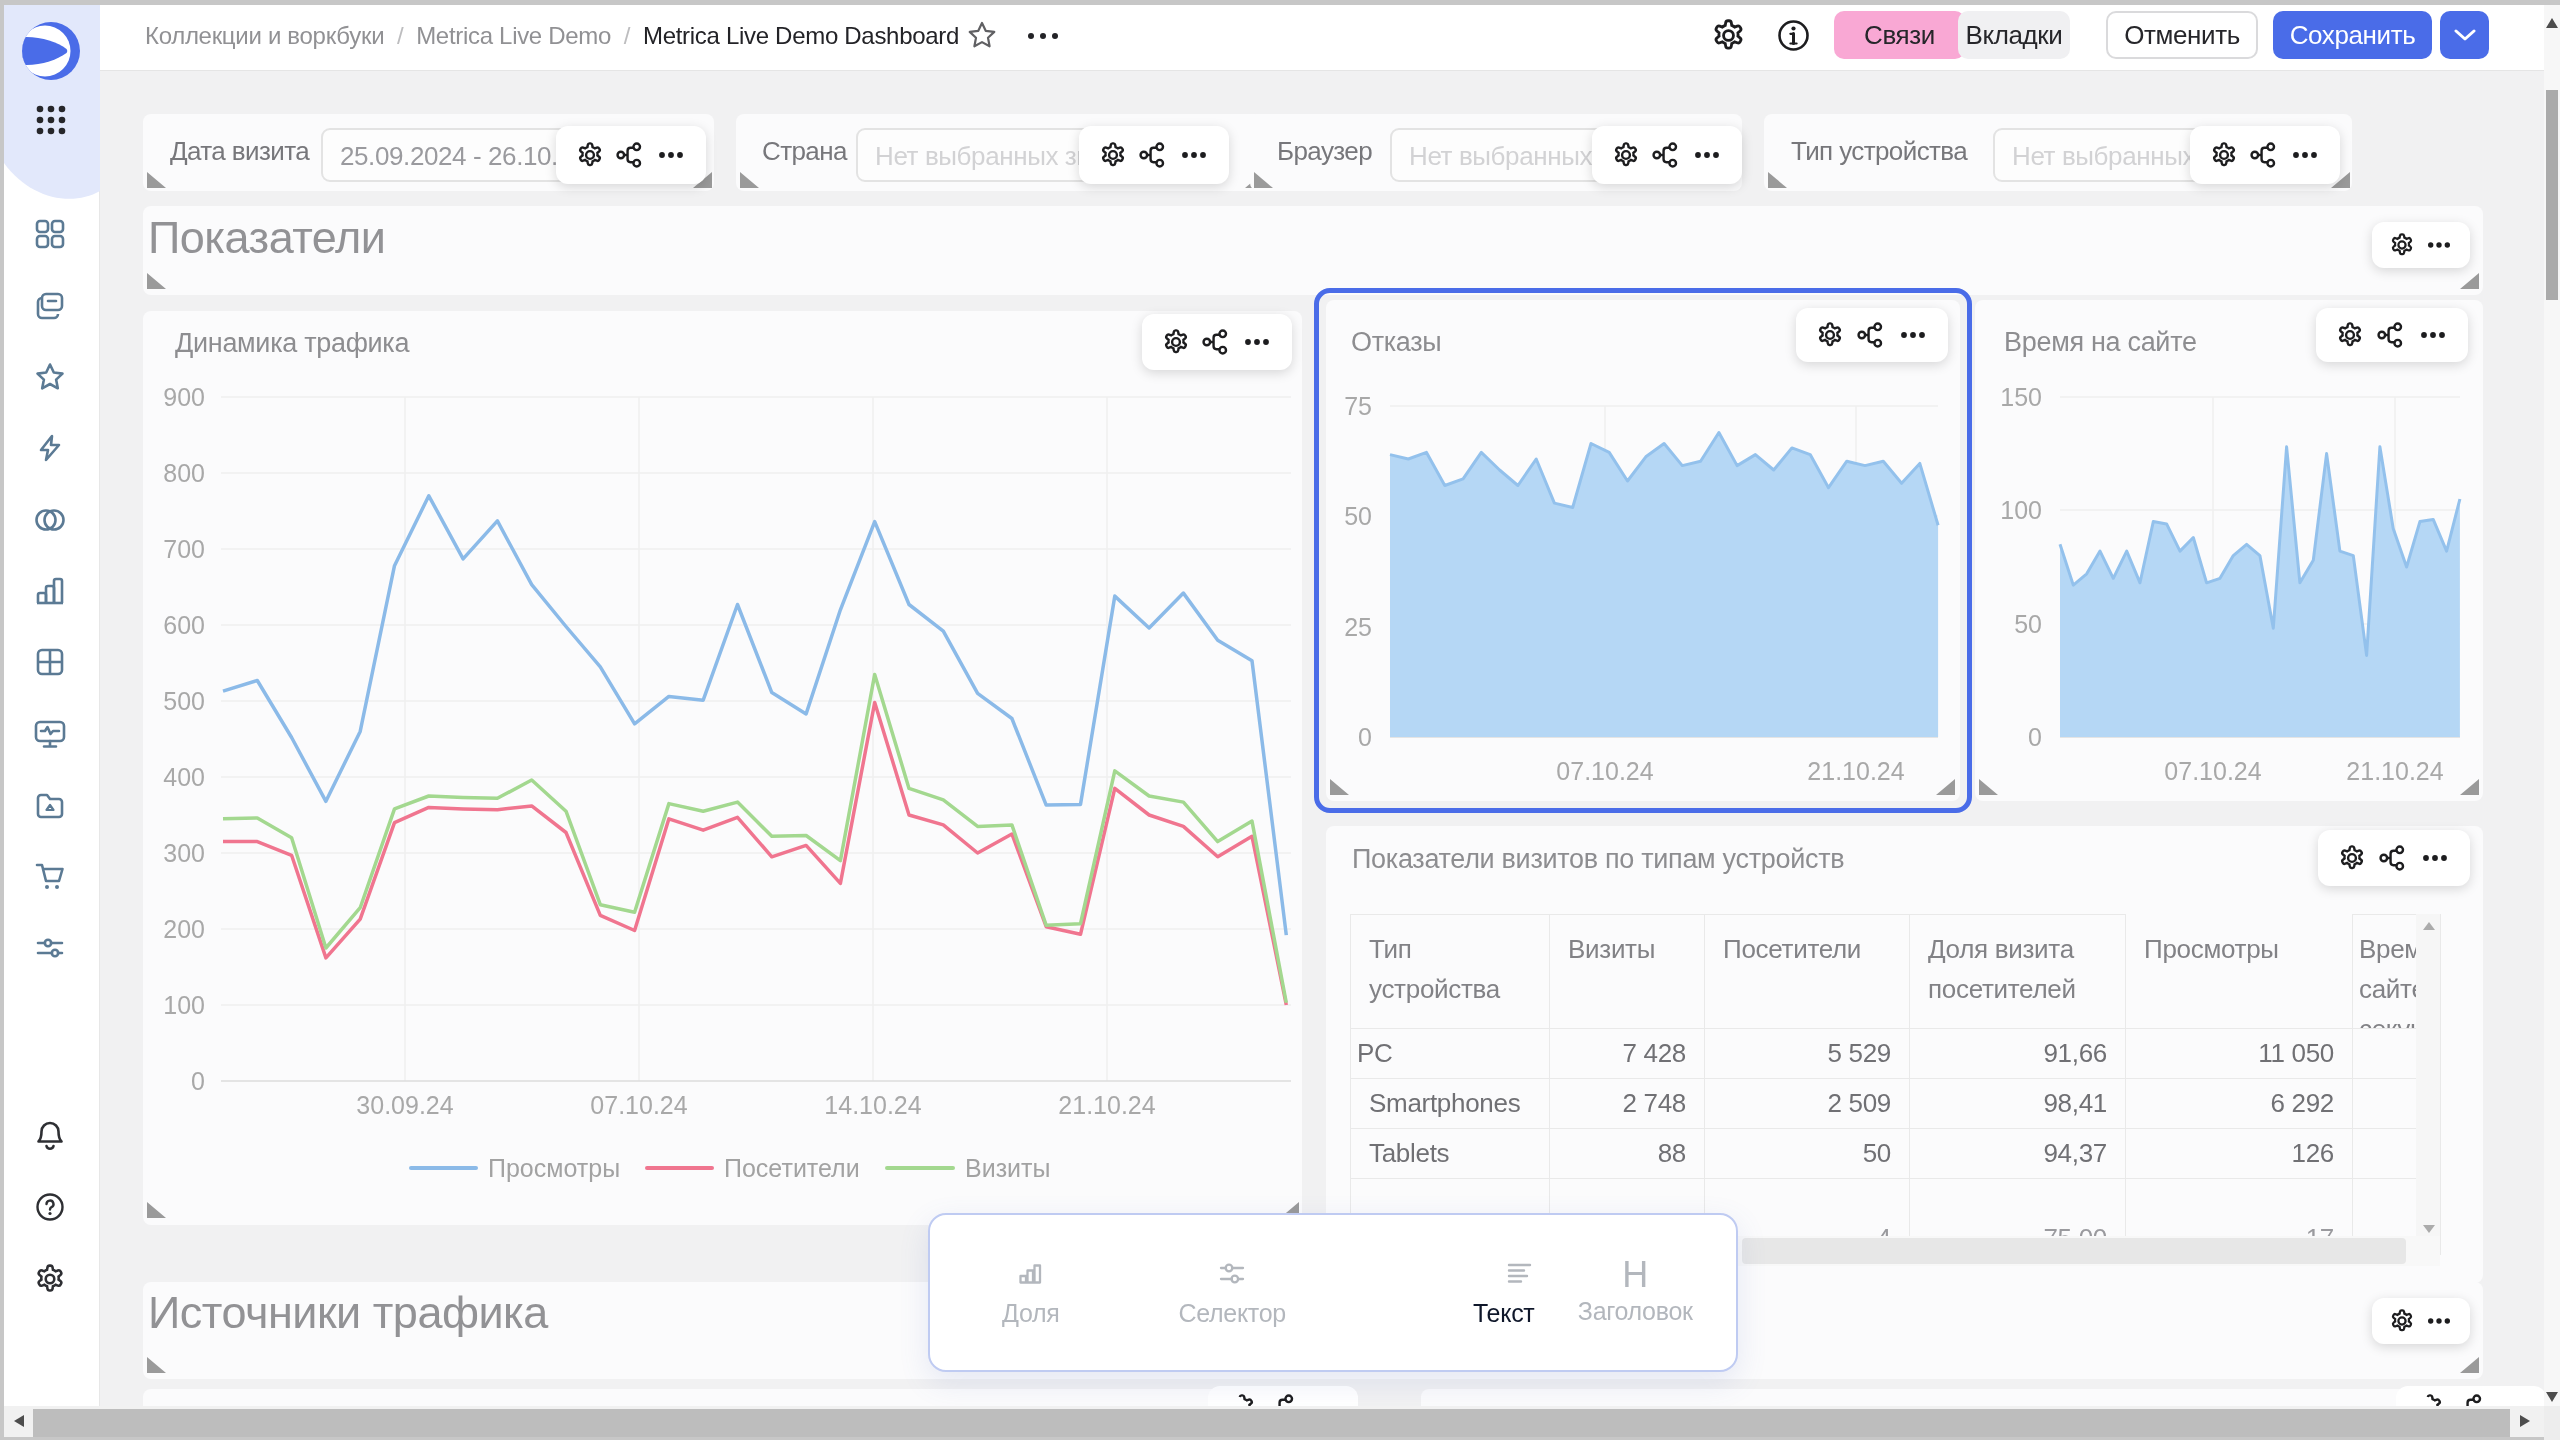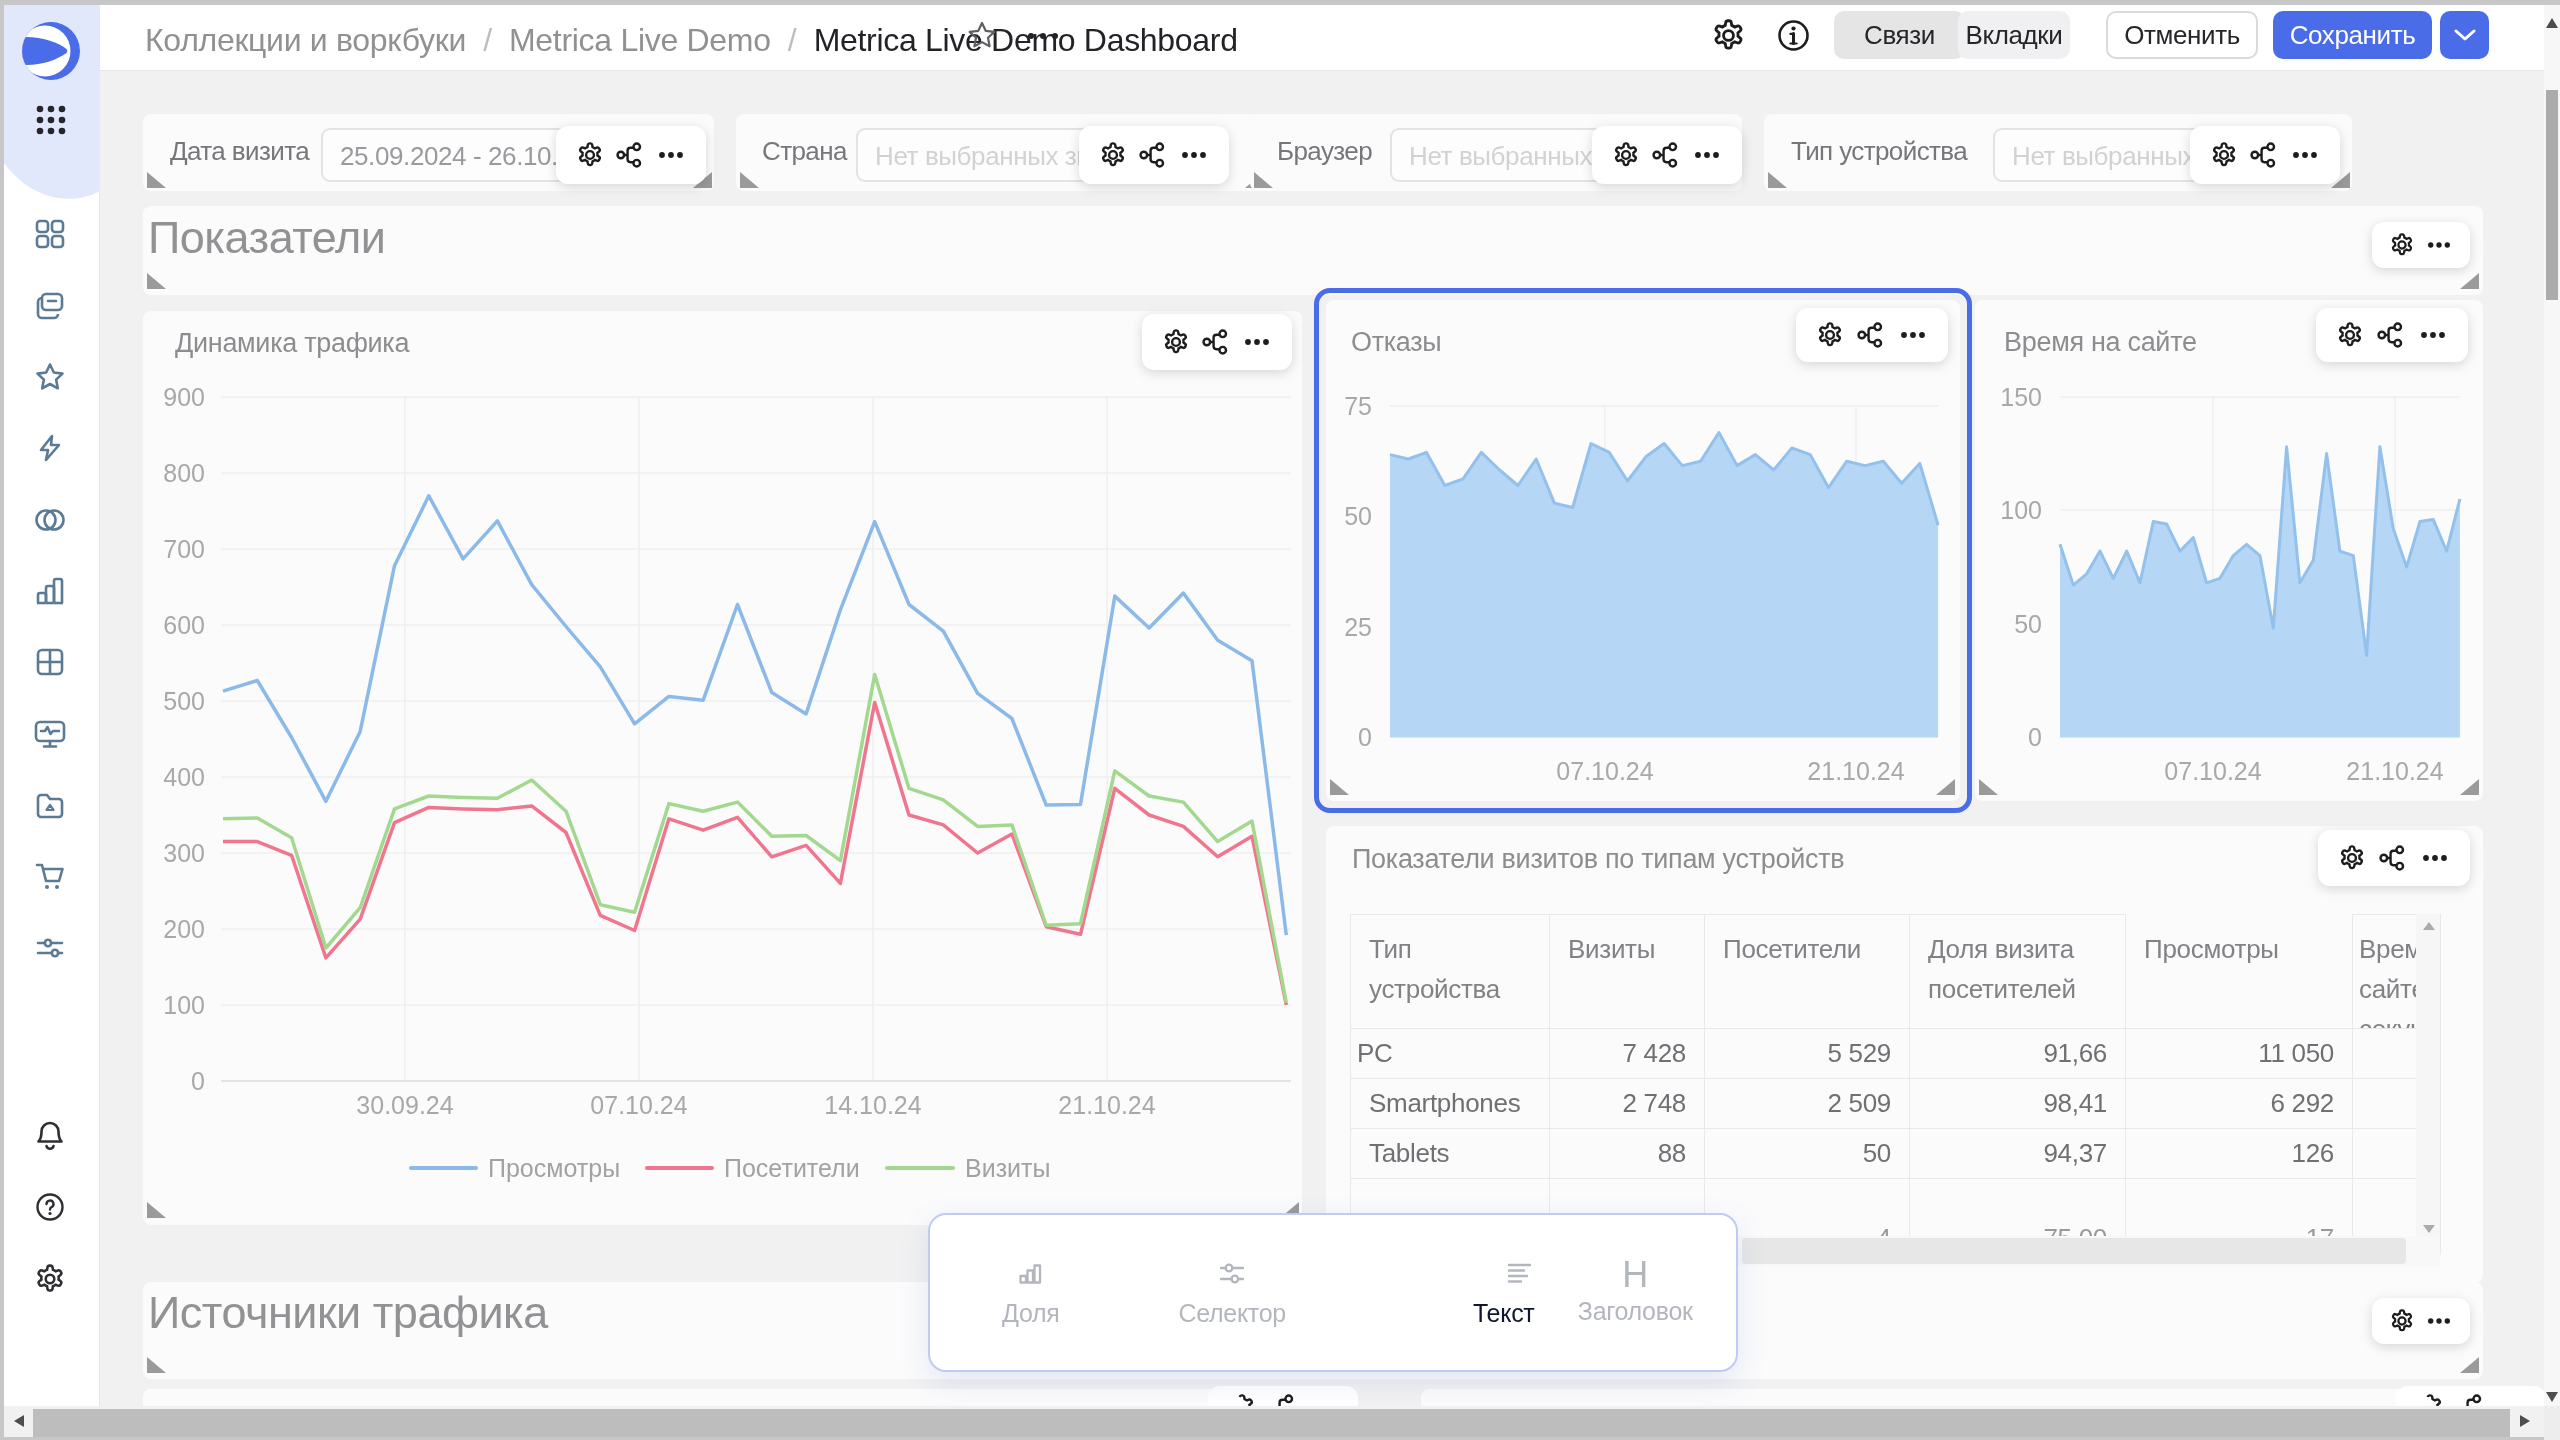--- a/index.html
+++ b/index.html
@@ -110,42 +110,42 @@
 </svg>
 <svg class="abs" style="left:35px;top:1191px;" width="30" height="32" viewBox="0 0 30 30" fill="none" stroke="#2e2f33" stroke-width="2.4">
   <circle cx="15" cy="15" r="12.5"></circle>
   <path d="M11.5,12 a3.5,3.5 0 1 1 5,3.2 c-1.2,0.6 -1.5,1.3 -1.5,2.3" stroke-linecap="round"></path>
   <circle cx="15" cy="21.5" r="1.6" fill="#2e2f33" stroke="none"></circle>
 </svg>
 <svg class="abs" style="left:35px;top:1263px;" width="30" height="32" viewBox="0 0 28 28" fill="none" stroke="#2e2f33" stroke-width="2.4">
   <path d="M11.6,3.2 a2,2 0 0 1 2,-1.7 h0.8 a2,2 0 0 1 2,1.7 l0.35,2.2 a9.4,9.4 0 0 1 2.5,1.45 l2.1,-0.8 a2,2 0 0 1 2.5,0.9 l0.4,0.7 a2,2 0 0 1 -0.5,2.6 l-1.75,1.4 a9.6,9.6 0 0 1 0,2.9 l1.75,1.4 a2,2 0 0 1 0.5,2.6 l-0.4,0.7 a2,2 0 0 1 -2.5,0.9 l-2.1,-0.8 a9.4,9.4 0 0 1 -2.5,1.45 l-0.35,2.2 a2,2 0 0 1 -2,1.7 h-0.8 a2,2 0 0 1 -2,-1.7 l-0.35,-2.2 a9.4,9.4 0 0 1 -2.5,-1.45 l-2.1,0.8 a2,2 0 0 1 -2.5,-0.9 l-0.4,-0.7 a2,2 0 0 1 0.5,-2.6 l1.75,-1.4 a9.6,9.6 0 0 1 0,-2.9 L4.25,10.25 a2,2 0 0 1 -0.5,-2.6 l0.4,-0.7 a2,2 0 0 1 2.5,-0.9 l2.1,0.8 a9.4,9.4 0 0 1 2.5,-1.45 Z"></path>
   <circle cx="14" cy="14" r="4"></circle>
 </svg>
-<div class="abs" style="left:145px;top:22px;font-size:32px;letter-spacing:-0.3px;color:#919194;white-space:nowrap;">Коллекции и воркбуки&nbsp; <span style="color:#bdbdbf">/</span>&nbsp; Metrica Live Demo&nbsp; <span style="color:#bdbdbf">/</span>&nbsp; <span style="color:#232327;font-weight:500;">Metrica Live Demo Dashboard</span></div>
+<div class="abs" style="left:145px;top:22px;font-size:24px;letter-spacing:-0.3px;color:#919194;white-space:nowrap;">Коллекции и воркбуки&nbsp; <span style="color:#bdbdbf">/</span>&nbsp; Metrica Live Demo&nbsp; <span style="color:#bdbdbf">/</span>&nbsp; <span style="color:#232327;font-weight:500;">Metrica Live Demo Dashboard</span></div>
 <svg class="abs" style="left:966px;top:19px;" width="32" height="32" viewBox="0 0 32 32" fill="none" stroke="#606063" stroke-width="2.2" stroke-linejoin="round">
   <path d="M16,4 L19.7,11.8 L28.3,12.9 L22,18.8 L23.6,27.3 L16,23.1 L8.4,27.3 L10,18.8 L3.7,12.9 L12.3,11.8 Z"></path>
 </svg>
 <svg class="abs" style="left:1026px;top:30px;" width="34" height="12" viewBox="0 0 34 12">
     <g fill="#232327">
       <circle cx="5" cy="6" r="3"></circle>
       <circle cx="17" cy="6" r="3"></circle>
       <circle cx="29" cy="6" r="3"></circle>
     </g>
   </svg>
 <svg class="abs" style="left:1712px;top:19px;" width="33" height="33" viewBox="0 0 28 28" fill="none" stroke="#1d1d1f" stroke-width="2.4">
   <path d="M11.6,3.2 a2,2 0 0 1 2,-1.7 h0.8 a2,2 0 0 1 2,1.7 l0.35,2.2 a9.4,9.4 0 0 1 2.5,1.45 l2.1,-0.8 a2,2 0 0 1 2.5,0.9 l0.4,0.7 a2,2 0 0 1 -0.5,2.6 l-1.75,1.4 a9.6,9.6 0 0 1 0,2.9 l1.75,1.4 a2,2 0 0 1 0.5,2.6 l-0.4,0.7 a2,2 0 0 1 -2.5,0.9 l-2.1,-0.8 a9.4,9.4 0 0 1 -2.5,1.45 l-0.35,2.2 a2,2 0 0 1 -2,1.7 h-0.8 a2,2 0 0 1 -2,-1.7 l-0.35,-2.2 a9.4,9.4 0 0 1 -2.5,-1.45 l-2.1,0.8 a2,2 0 0 1 -2.5,-0.9 l-0.4,-0.7 a2,2 0 0 1 0.5,-2.6 l1.75,-1.4 a9.6,9.6 0 0 1 0,-2.9 L4.25,10.25 a2,2 0 0 1 -0.5,-2.6 l0.4,-0.7 a2,2 0 0 1 2.5,-0.9 l2.1,0.8 a9.4,9.4 0 0 1 2.5,-1.45 Z"></path>
   <circle cx="14" cy="14" r="4.2"></circle>
 </svg>
 <svg class="abs" style="left:1777px;top:19px;" width="33" height="33" viewBox="0 0 33 33" fill="none">
   <circle cx="16.5" cy="16.5" r="14" stroke="#1d1d1f" stroke-width="2.6"></circle>
   <circle cx="16.5" cy="9.5" r="2.1" fill="#1d1d1f"></circle>
   <path d="M16.5,14.5 v10" stroke="#1d1d1f" stroke-width="3" stroke-linecap="round"></path>
   <path d="M13.4,14.8 h3.1 M13.4,24.5 h6.2" stroke="#1d1d1f" stroke-width="2.2" stroke-linecap="round"></path>
 </svg>
-<div class="hbtn" style="left:1834px;width:131px;background:#e5e5e5;">Связи</div>
+<div class="hbtn" style="left:1834px;width:131px;background:#f9a8d4;">Связи</div>
 <div class="hbtn" style="left:1958px;width:112px;background:#f0f0f2;">Вкладки</div>
 <div class="hbtn" style="left:2106px;width:152px;background:#fff;border:2px solid #dadadc;">Отменить</div>
 <div class="hbtn" style="left:2273px;width:159px;background:#4a6ce8;color:#fff;">Сохранить</div>
 <div class="hbtn" style="left:2440px;width:49px;background:#4a6ce8;">
   <svg width="22" height="12" viewBox="0 0 22 12" fill="none" stroke="#fff" stroke-width="3" stroke-linecap="round" stroke-linejoin="round">
       <path d="M2,2 L11,10 L20,2"></path>
     </svg>
 </div>
 <div class="card" style="left:143px;top:114px;width:571px;height:77px;"></div>
 <div class="filter-label" style="left:170px;top:136px;">Дата визита</div>

